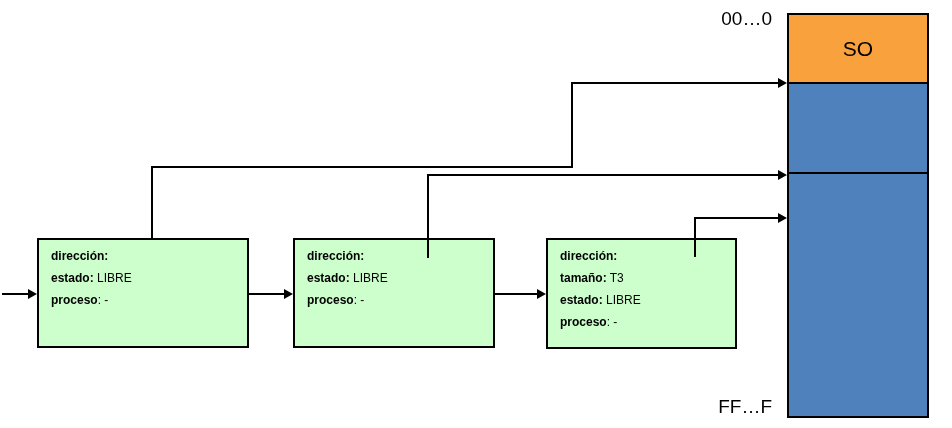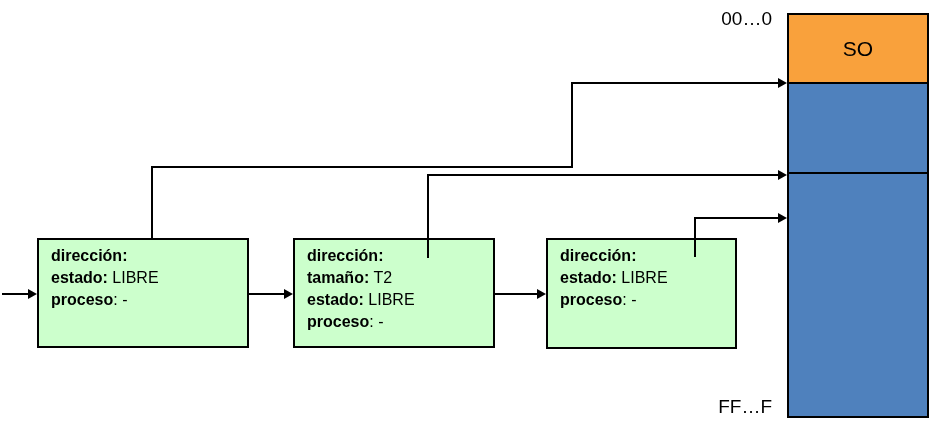--- a/index.html
+++ b/index.html
@@ -17,21 +17,21 @@
   .seg-p2   { height:41px; border-bottom:2px solid #000; }
   .seg-f2   { flex:1; }
 
   .addr { position:absolute; left:680px; width:92px; text-align:right;
           font-size:19px; color:#000; }
   .addr-top { top:8px; }
   .addr-bottom { top:396px; }
 
   
   .node { position:absolute; top:238px; height:110px; border:2px solid #000;
-          padding:5px 0 0 12px; font-size:16px; line-height:22px; color:#000; }
+          padding:5px 0 0 12px; font-size:12px; line-height:22px; color:#000; }
   .node1 { left:37px;  width:212px; }
   .node2 { left:293px; width:202px; }
   .node3 { left:546px; width:191px; height:111px; }
   .row b { font-weight:bold; }
 
   
   .ln { position:absolute; background:#000; }
   .arrow-right { position:absolute; width:0; height:0;
                  border-top:5px solid transparent; border-bottom:5px solid transparent;
                  border-left:9px solid #000; }
@@ -57,27 +57,27 @@
   </div>
 
   <div class="node node1" style="background-color: rgb(204, 255, 204);">
     <div class="row"><b>dirección:</b><span></span></div>
     <div class="row"><b>estado:</b><span> LIBRE</span></div>
     <div class="row"><b>proceso</b><span>: -</span></div>
   </div>
 
   <div class="node node2" style="background-color: rgb(204, 255, 204);">
     <div class="row"><b>dirección:</b><span></span></div>
-    <div class="row"><b>tamaño:</b><span> T2</span></div>
     <div class="row"><b>estado:</b><span> LIBRE</span></div>
     <div class="row"><b>proceso</b><span>: -</span></div>
   </div>
 
   <div class="node node3" style="background-color: rgb(204, 255, 204);">
     <div class="row"><b>dirección:</b><span></span></div>
+    <div class="row"><b>tamaño:</b><span> T3</span></div>
     <div class="row"><b>estado:</b><span> LIBRE</span></div>
     <div class="row"><b>proceso</b><span>: -</span></div>
   </div>
 
   <div class="ln" style="left:2px; top:293px; width:27px; height:2px;"></div>
   <div class="arrow-right" style="left:28px; top:289px;"></div>
 
   <div class="ln" style="left:249px; top:293px; width:36px; height:2px;"></div>
   <div class="arrow-right" style="left:284px; top:289px;"></div>
 

